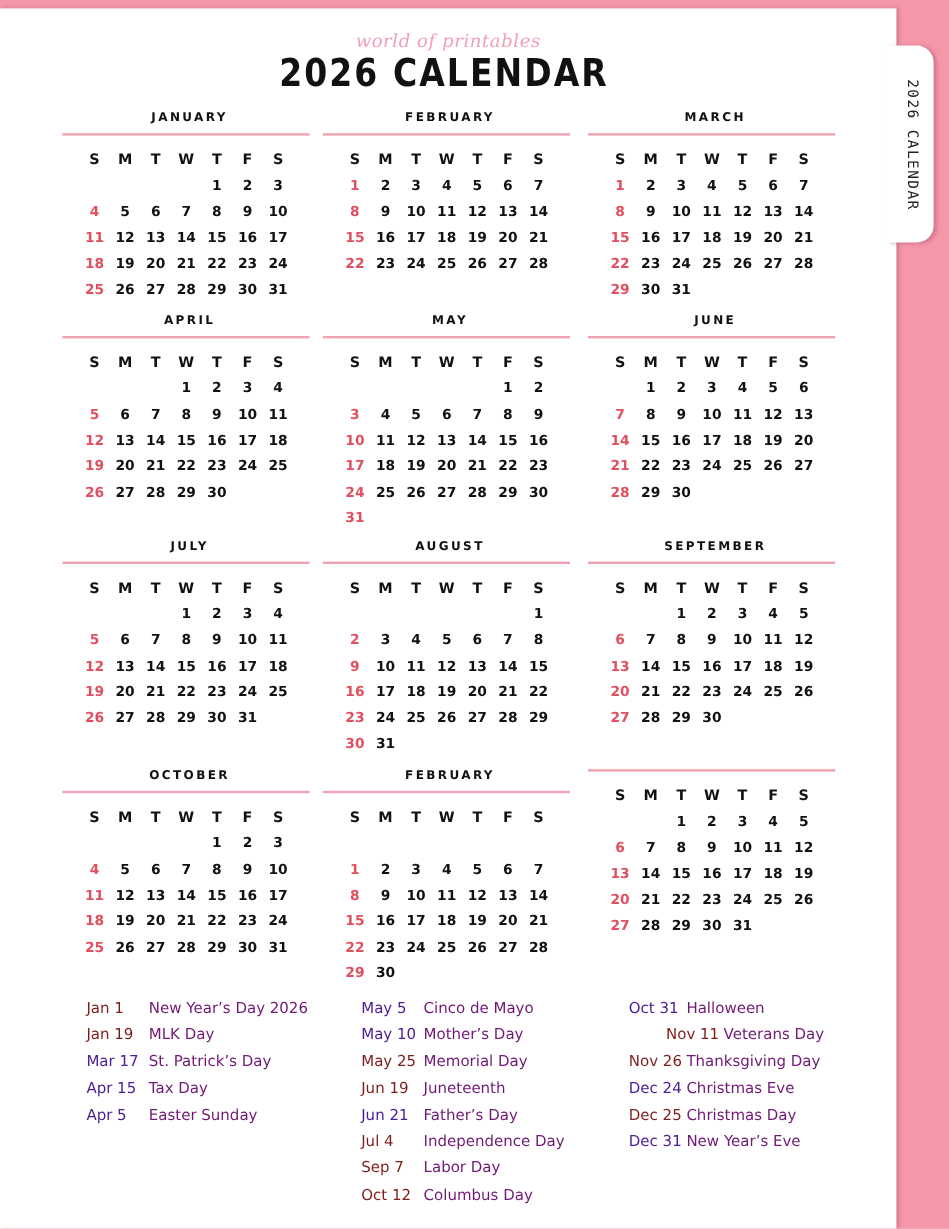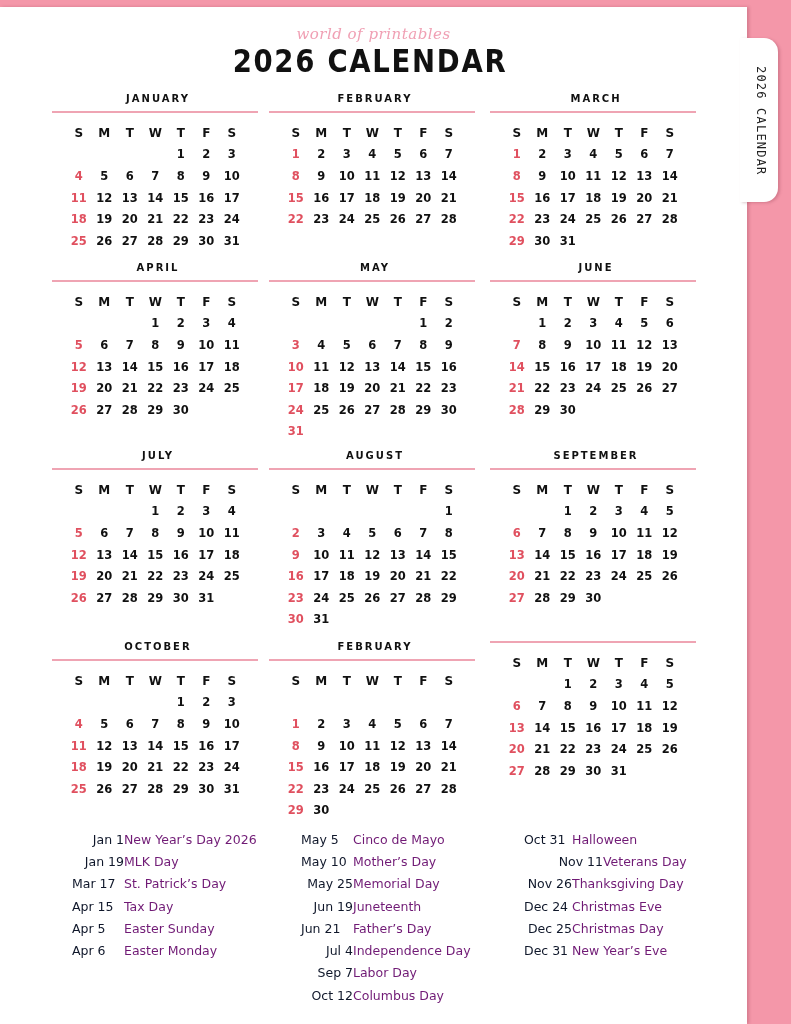--- a/index.html
+++ b/index.html
@@ -41,22 +41,22 @@
   .month-rule { height: 2px; background: #efa4b3; margin-top: 3px; }
   .grid { margin-top: 9px; }
   .row { display: flex; height: 21.6px; align-items: center; padding-left: 14px; }
   .cell {
     width: 25.5px; text-align: center; font-size: 11.5px; font-weight: bold; color: #111;
   }
   .cell.sun { color: #e0505f; }
   .cell.head { font-size: 12px; color: #111; }
   .holidays { position: absolute; top: 828px; }
   .hol { display: flex; height: 22.3px; align-items: center; font-size: 12.5px; }
-  .hol-date { color: #0f172a; }
-  .hol-date.red { color: #0f172a; text-align: right; }
+  .hol-date { color: #4c1d95; }
+  .hol-date.red { color: #7f1d1d; }
   .hol-name { color: #701a75; }
 </style>
 </head>
 <body>
 
 <div class="page"></div>
 <div class="tab"></div>
 <div class="tab-label">2026 CALENDAR</div>
 
 <div class="brand">world of printables</div>
@@ -816,24 +816,20 @@
       <span class="hol-name">St. Patrick’s Day</span>
     </div>
     <div class="hol">
       <span class="hol-date" style="width: 52px; display: inline-block;">Apr 15</span>
       <span class="hol-name">Tax Day</span>
     </div>
     <div class="hol">
       <span class="hol-date" style="width: 52px; display: inline-block;">Apr 5</span>
       <span class="hol-name">Easter Sunday</span>
     </div>
-    <div class="hol">
-      <span class="hol-date" style="width: 52px; display: inline-block;">Apr 6</span>
-      <span class="hol-name">Easter Monday</span>
-    </div>
   </div>
 <div class="holidays" style="left:301px;">
     <div class="hol">
       <span class="hol-date" style="width: 52px; display: inline-block;">May 5</span>
       <span class="hol-name">Cinco de Mayo</span>
     </div>
     <div class="hol">
       <span class="hol-date" style="width: 52px; display: inline-block;">May 10</span>
       <span class="hol-name">Mother’s Day</span>
     </div>

